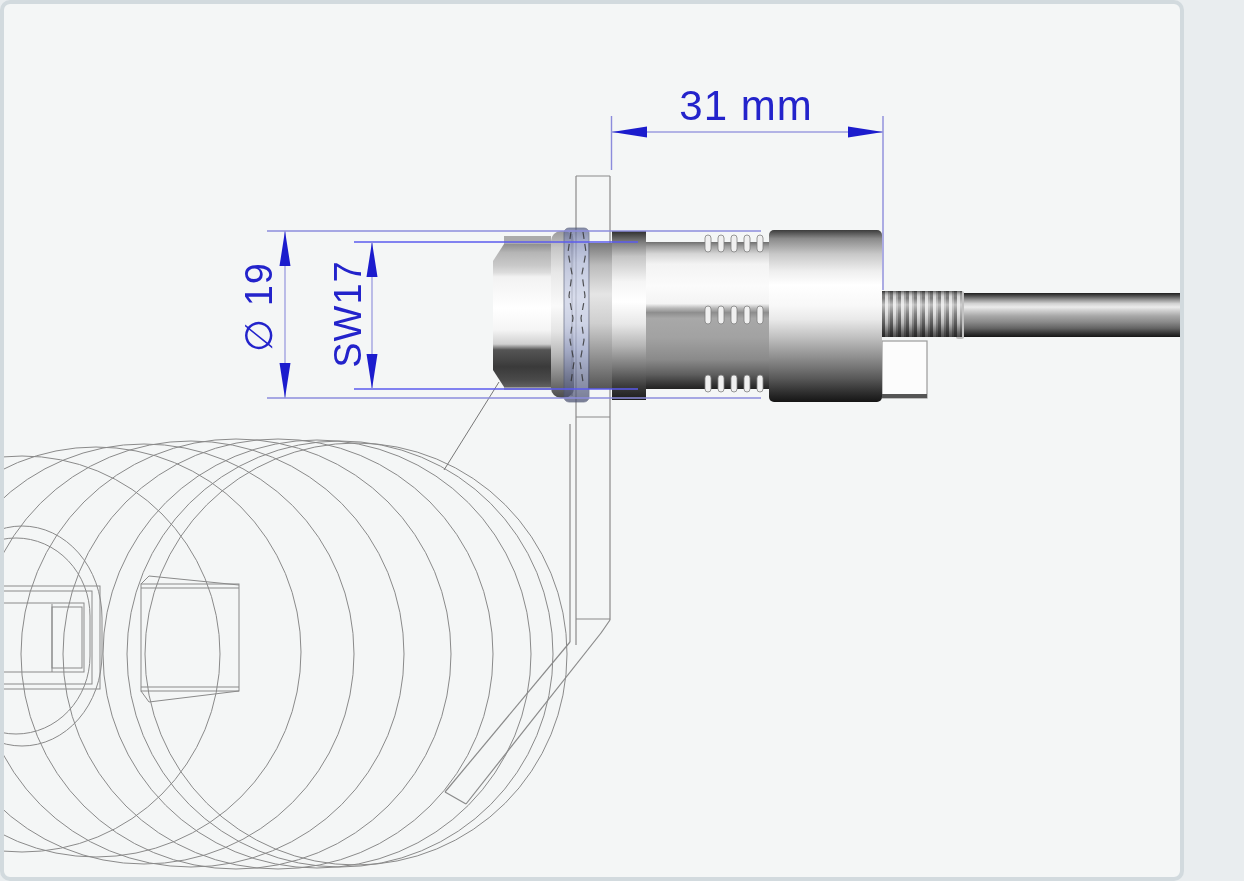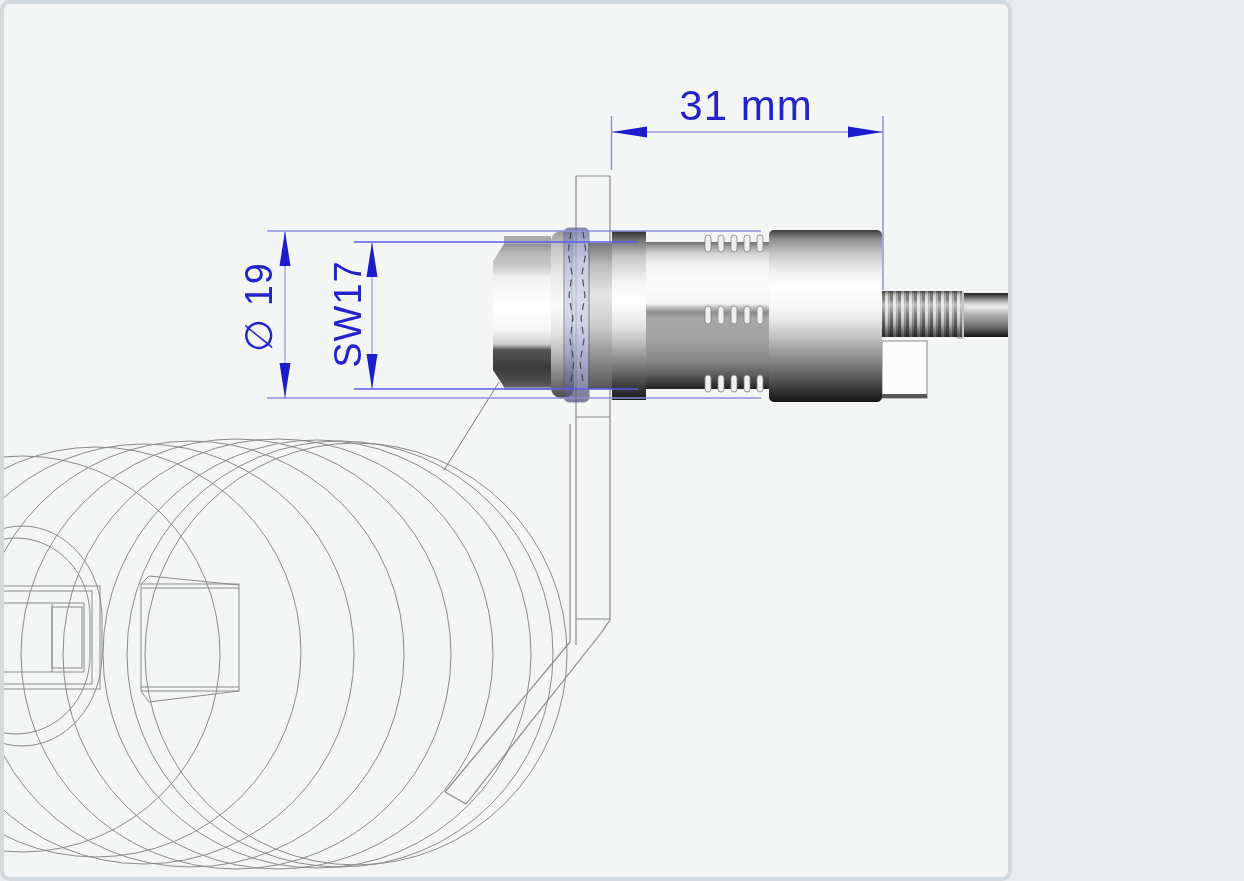--- a/index.html
+++ b/index.html
@@ -1,18 +1,18 @@
 <!DOCTYPE html>
 <html><head>
 <meta charset="utf-8">
 <style>
   html,body{margin:0;padding:0;background:#e9edef;}
   .frame{
     position:relative;
-    width:1012px;height:881px;
+    width:1184px;height:881px;
     box-sizing:border-box;
     background:#f4f6f6;
     border:4px solid #d2dade;
     border-radius:10px;
     overflow:hidden;
     font-family:"Liberation Sans","DejaVu Sans",sans-serif;
   }
   .drawing-svg{position:absolute;left:0;top:0;}
   .dim-label{
     position:absolute;

